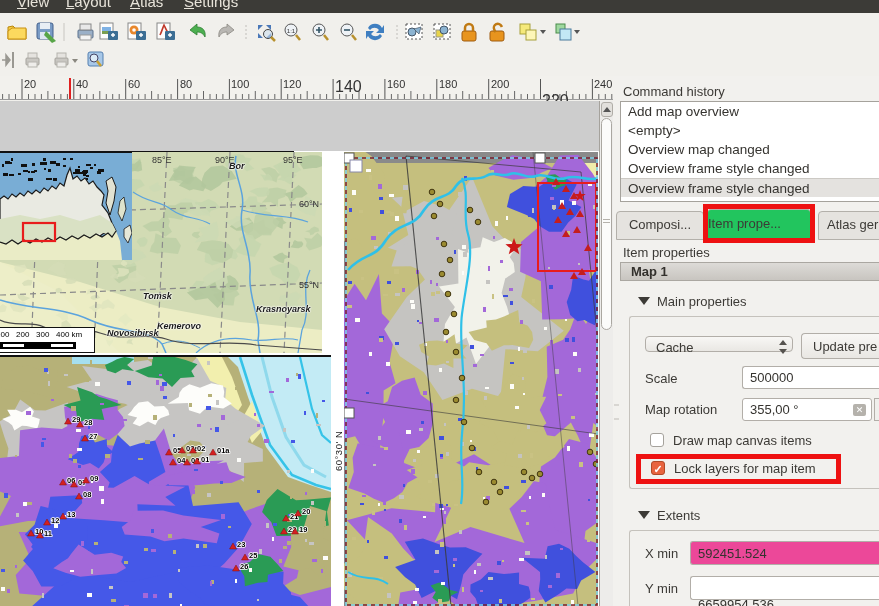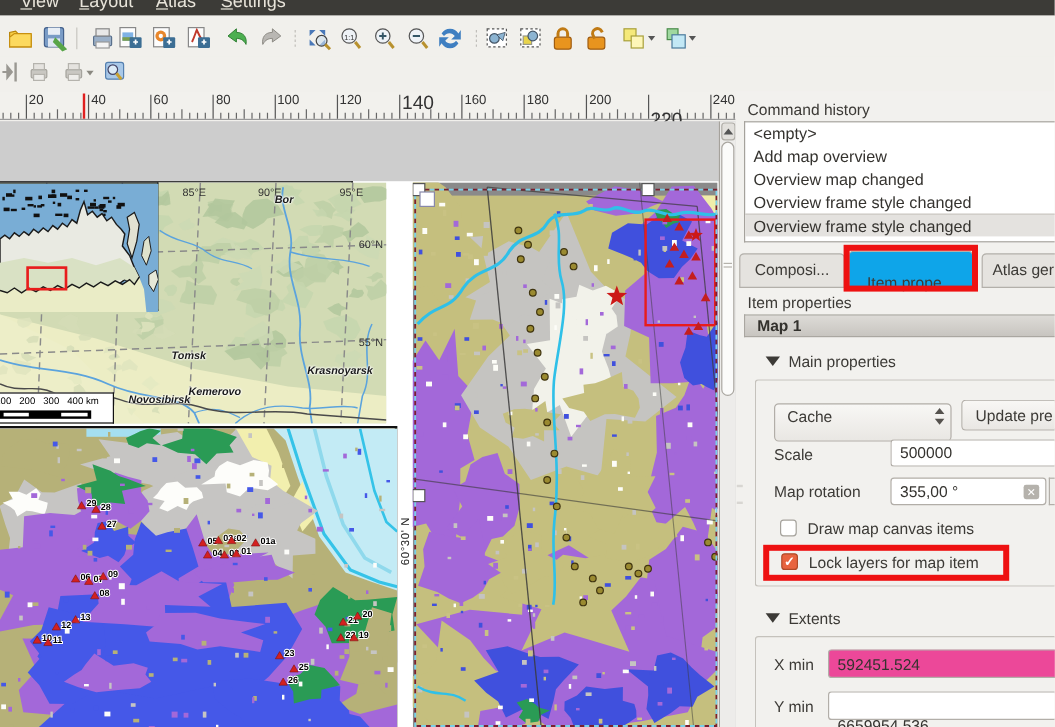--- a/index.html
+++ b/index.html
@@ -993,43 +993,43 @@
   </div>
 </div>
 
 <div class="abs" style="left:613px;top:76px;width:266px;height:530px;background:#f2f1ee">
 
   <div class="abs" style="left:1px;top:328px;width:5px;height:16px;border-top:2px solid #d8d6d2;border-bottom:2px solid #d8d6d2"></div>
 </div>
 
 <div class="abs lbl" style="left:623px;top:84px;font-size:13px">Command history</div>
 <div class="abs" style="left:620px;top:101px;width:259px;height:101px;background:#fff;border:1px solid #a5a29c;border-right:none;font-size:13.5px;color:#35332f">
+  <div style="height:19px;padding:2px 0 0 7px">Add map overview</div>
   <div style="height:19px;padding:2px 0 0 7px">&lt;empty&gt;</div>
-  <div style="height:19px;padding:2px 0 0 7px">Add map overview</div>
   <div style="height:19px;padding:2px 0 0 7px">Overview map changed</div>
   <div style="height:19px;padding:2px 0 0 7px">Overview frame style changed</div>
   <div style="height:19px;padding:2px 0 0 7px;background:#e4e2df;border-top:1px solid #ccc9c4">Overview frame style changed</div>
 </div>
 
 <div class="abs" style="left:613px;top:204px;width:212px;height:36px">
   <div class="abs" style="left:3px;top:7px;width:88px;height:29px;background:#e5e3df;border:1px solid #b3b0aa;border-radius:4px 4px 0 0;font-size:13px;color:#3c3a36;text-align:center;padding-top:5px">Composi...</div>
-  <div class="abs" style="left:94px;top:5px;width:104px;height:31px;background:#0ea5e9;border:1px solid #b3b0aa;border-bottom:none;border-radius:4px 4px 0 0;font-size:13px;color:#3c3a36;text-align:center;padding-top:18px">Item prope...</div>
+  <div class="abs" style="left:94px;top:5px;width:104px;height:31px;background:#22c55e;border:1px solid #b3b0aa;border-bottom:none;border-radius:4px 4px 0 0;font-size:13px;color:#3c3a36;padding-top:6px">Item prope...</div>
   <div class="abs" style="left:205px;top:7px;width:80px;height:29px;background:#e5e3df;border:1px solid #b3b0aa;border-radius:4px 4px 0 0;font-size:13px;color:#3c3a36;text-align:left;padding:5px 0 0 8px">Atlas ger</div>
   <div class="abs" style="left:90px;top:0px;width:112px;height:39px;border:5px solid #ee1111"></div>
 </div>
 
 <div class="abs lbl" style="left:623px;top:245px">Item properties</div>
 <div class="abs" style="left:620px;top:262px;width:259px;height:19px;background:linear-gradient(#dddbd7,#c8c5c0);border:1px solid #aaa7a1;border-right:none;font-size:13px;font-weight:bold;color:#33312d;padding:1px 0 0 10px">Map 1</div>
 
 <div class="abs" style="left:638px;top:297px;width:0;height:0;border-left:6px solid transparent;border-right:6px solid transparent;border-top:8px solid #3c3a36"></div>
 <div class="abs lbl" style="left:657px;top:294px">Main properties</div>
 
 <div class="abs" style="left:629px;top:316px;width:250px;height:173px;border:1px solid #c5c2bc;border-right:none;border-radius:3px 0 0 3px"></div>
 
-<div class="abs" style="left:645px;top:336px;width:148px;height:32px;background:linear-gradient(#f8f7f5,#e9e7e3);border:1px solid #b2aea8;border-radius:4px;font-size:13px;color:#3c3a36;padding:3px 0 0 10px">Cache</div>
+<div class="abs" style="left:645px;top:336px;width:148px;height:16px;background:linear-gradient(#f8f7f5,#e9e7e3);border:1px solid #b2aea8;border-radius:4px;font-size:13px;color:#3c3a36;padding:3px 0 0 10px">Cache</div>
 <div class="abs" style="left:779px;top:340px;width:0;height:0;border-left:4px solid transparent;border-right:4px solid transparent;border-bottom:5px solid #55524e"></div>
 <div class="abs" style="left:779px;top:349px;width:0;height:0;border-left:4px solid transparent;border-right:4px solid transparent;border-top:5px solid #55524e"></div>
 <div class="abs" style="left:801px;top:333px;width:78px;height:26px;background:linear-gradient(#f8f7f5,#e9e7e3);border:1px solid #b2aea8;border-right:none;border-radius:4px 0 0 4px;font-size:13px;color:#3c3a36;padding:5px 0 0 11px">Update pre</div>
 
 <div class="abs lbl" style="left:645px;top:371px">Scale</div>
 <div class="abs" style="left:742px;top:366px;width:137px;height:23px;background:#fff;border:1px solid #b2aea8;border-right:none;border-radius:3px 0 0 3px;font-size:13px;color:#35332f;padding:3px 0 0 7px">500000</div>
 
 <div class="abs lbl" style="left:645px;top:402px">Map rotation</div>
 <div class="abs" style="left:742px;top:398px;width:130px;height:23px;background:#fff;border:1px solid #b2aea8;border-radius:3px;font-size:13px;color:#35332f;padding:3px 0 0 7px">355,00 °</div>
 <div class="abs" style="left:853px;top:404px;width:13px;height:12px;background:#b5b2ac;border-radius:2px;color:#fff;font-size:9px;text-align:center;line-height:12px">✕</div>

